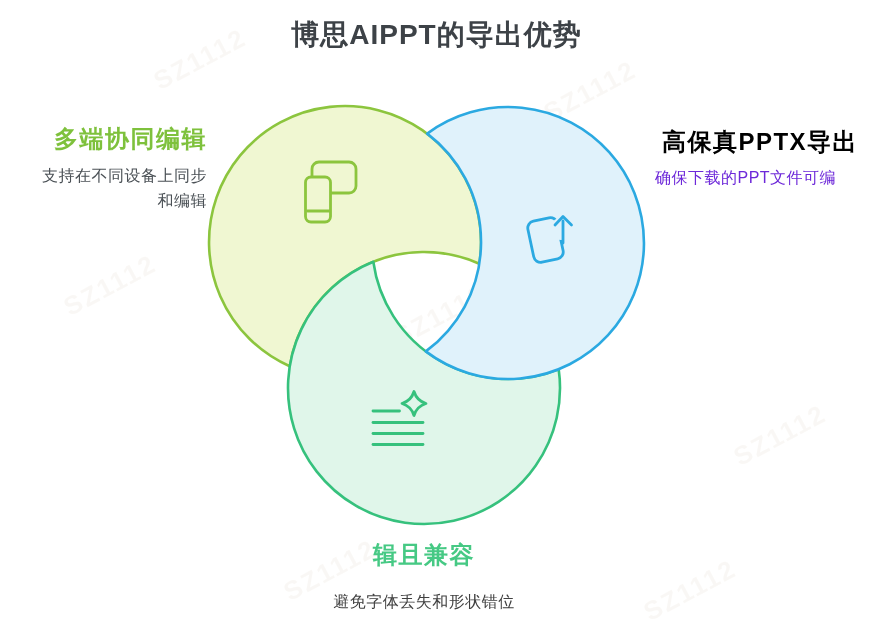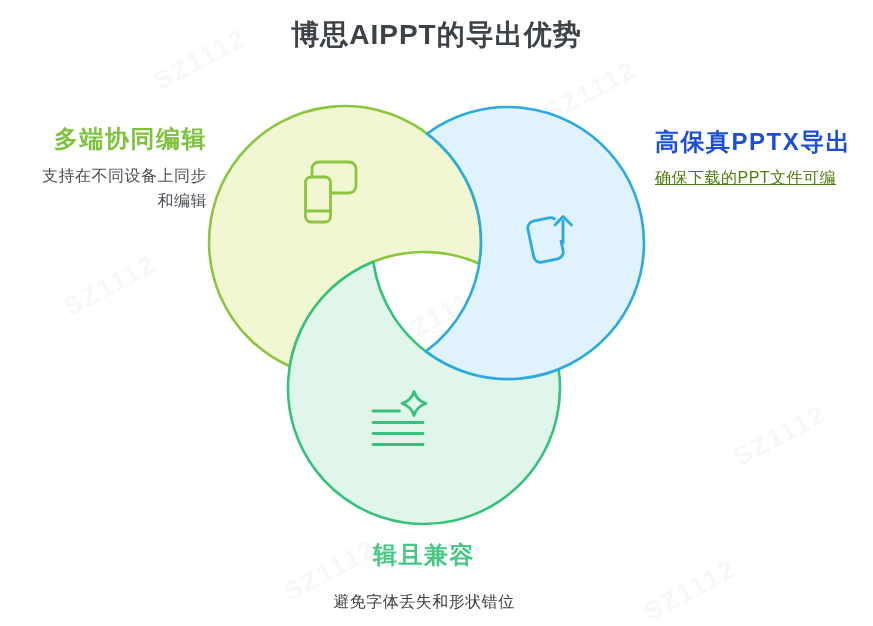--- a/index.html
+++ b/index.html
@@ -76,22 +76,22 @@
 
   <div class="label label-left">
     <div class="heading" style="color: rgb(126, 193, 60);">多端协同编辑</div>
     <div class="desc" style="color: rgb(75, 81, 86);">
       <div>支持在不同设备上同步</div>
       <div>和编辑</div>
     </div>
   </div>
 
   <div class="label label-right">
-    <div class="heading" style="color: #1d4ed8;">高保真PPTX导出</div>
-    <div class="desc" style="color: #4d7c0f; text-decoration: underline;">
+    <div class="heading" style="color: #000000; text-align: center;">高保真PPTX导出</div>
+    <div class="desc" style="color: #6d28d9;">
       <div>确保下载的PPT文件可编</div>
     </div>
   </div>
 
   <div class="label label-bottom">
     <div class="heading" style="color: rgb(70, 201, 132);">辑且兼容</div>
     <div class="desc" style="color: #404040;">
       <div>避免字体丢失和形状错位</div>
     </div>
   </div>

